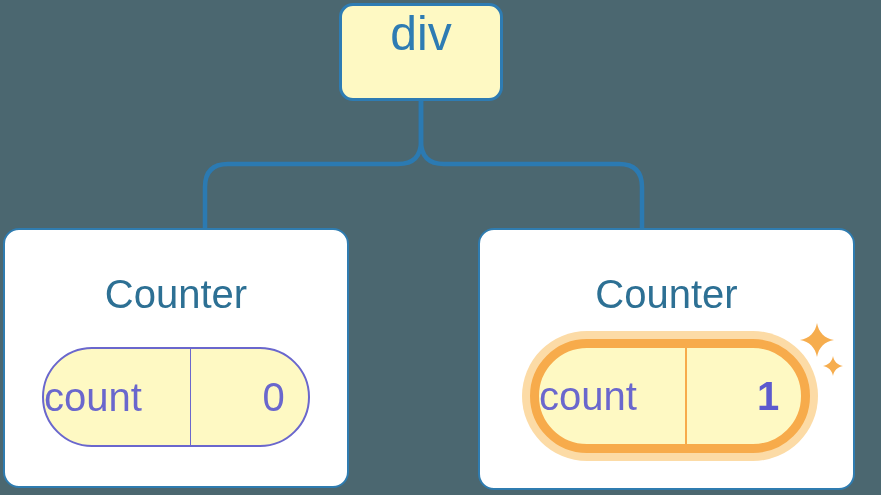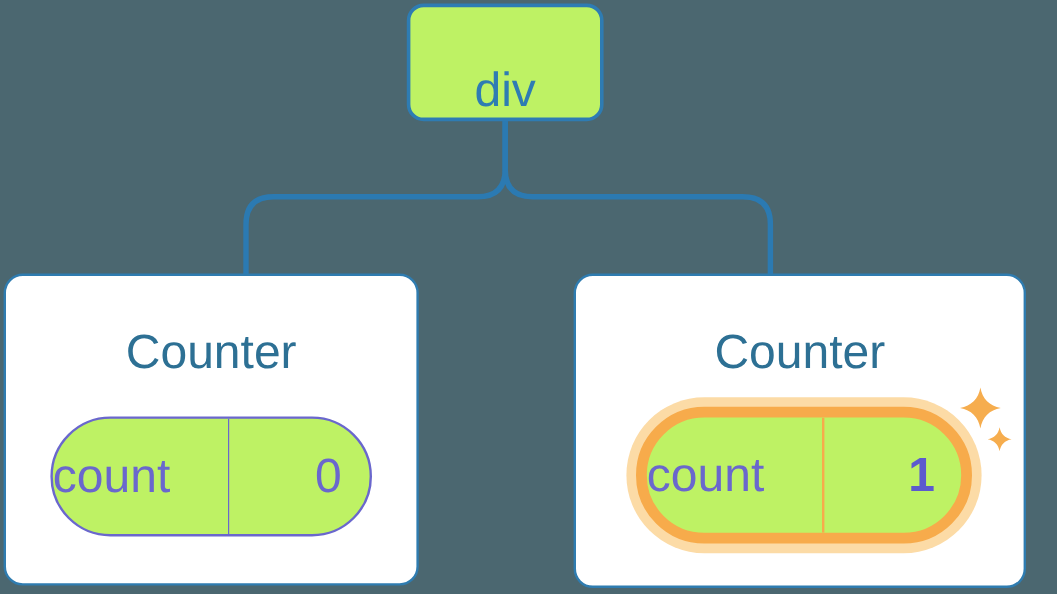--- a/index.html
+++ b/index.html
@@ -15,47 +15,47 @@
   }
   .connectors {
     position:absolute; left:0; top:0;
     width:881px; height:495px;
   }
   .root-node {
     position:absolute;
     left:339px; top:3px;
     width:164px; height:98px;
     box-sizing:border-box;
-    background:#bef264;
+    background:#fef9c3;
     border:3px solid #2e7cb3;
     border-radius:14px;
-    display:flex; align-items:flex-end; justify-content:center;
+    display:flex; align-items:flex-start; justify-content:center;
     color:#2e7cb3;
-    font-size:40px; font-weight:500;
+    font-size:48px; font-weight:500;
   }
   .card {
     position:absolute;
     box-sizing:border-box;
     background:#ffffff;
     border:2px solid #2f7cb0;
     border-radius:16px;
   }
   .card.left  { left:3px;   top:228px; width:346px; height:260px; }
   .card.right { left:478px; top:228px; width:377px; height:262px; }
   .card-title {
     margin-top:44px;
     text-align:center;
     font-size:40px; font-weight:500;
     line-height:1.0;
     color:#2d7094;
   }
   .pill {
     position:absolute;
     box-sizing:border-box;
-    background:#bef264;
+    background:#fef9c3;
     display:flex; align-items:stretch;
     overflow:hidden;
     gap:48px;
   }
   .pill-plain {
     left:37px; top:117px;
     width:268px; height:100px;
     border:2px solid #6a67cd;
     border-radius:50px;
   }

